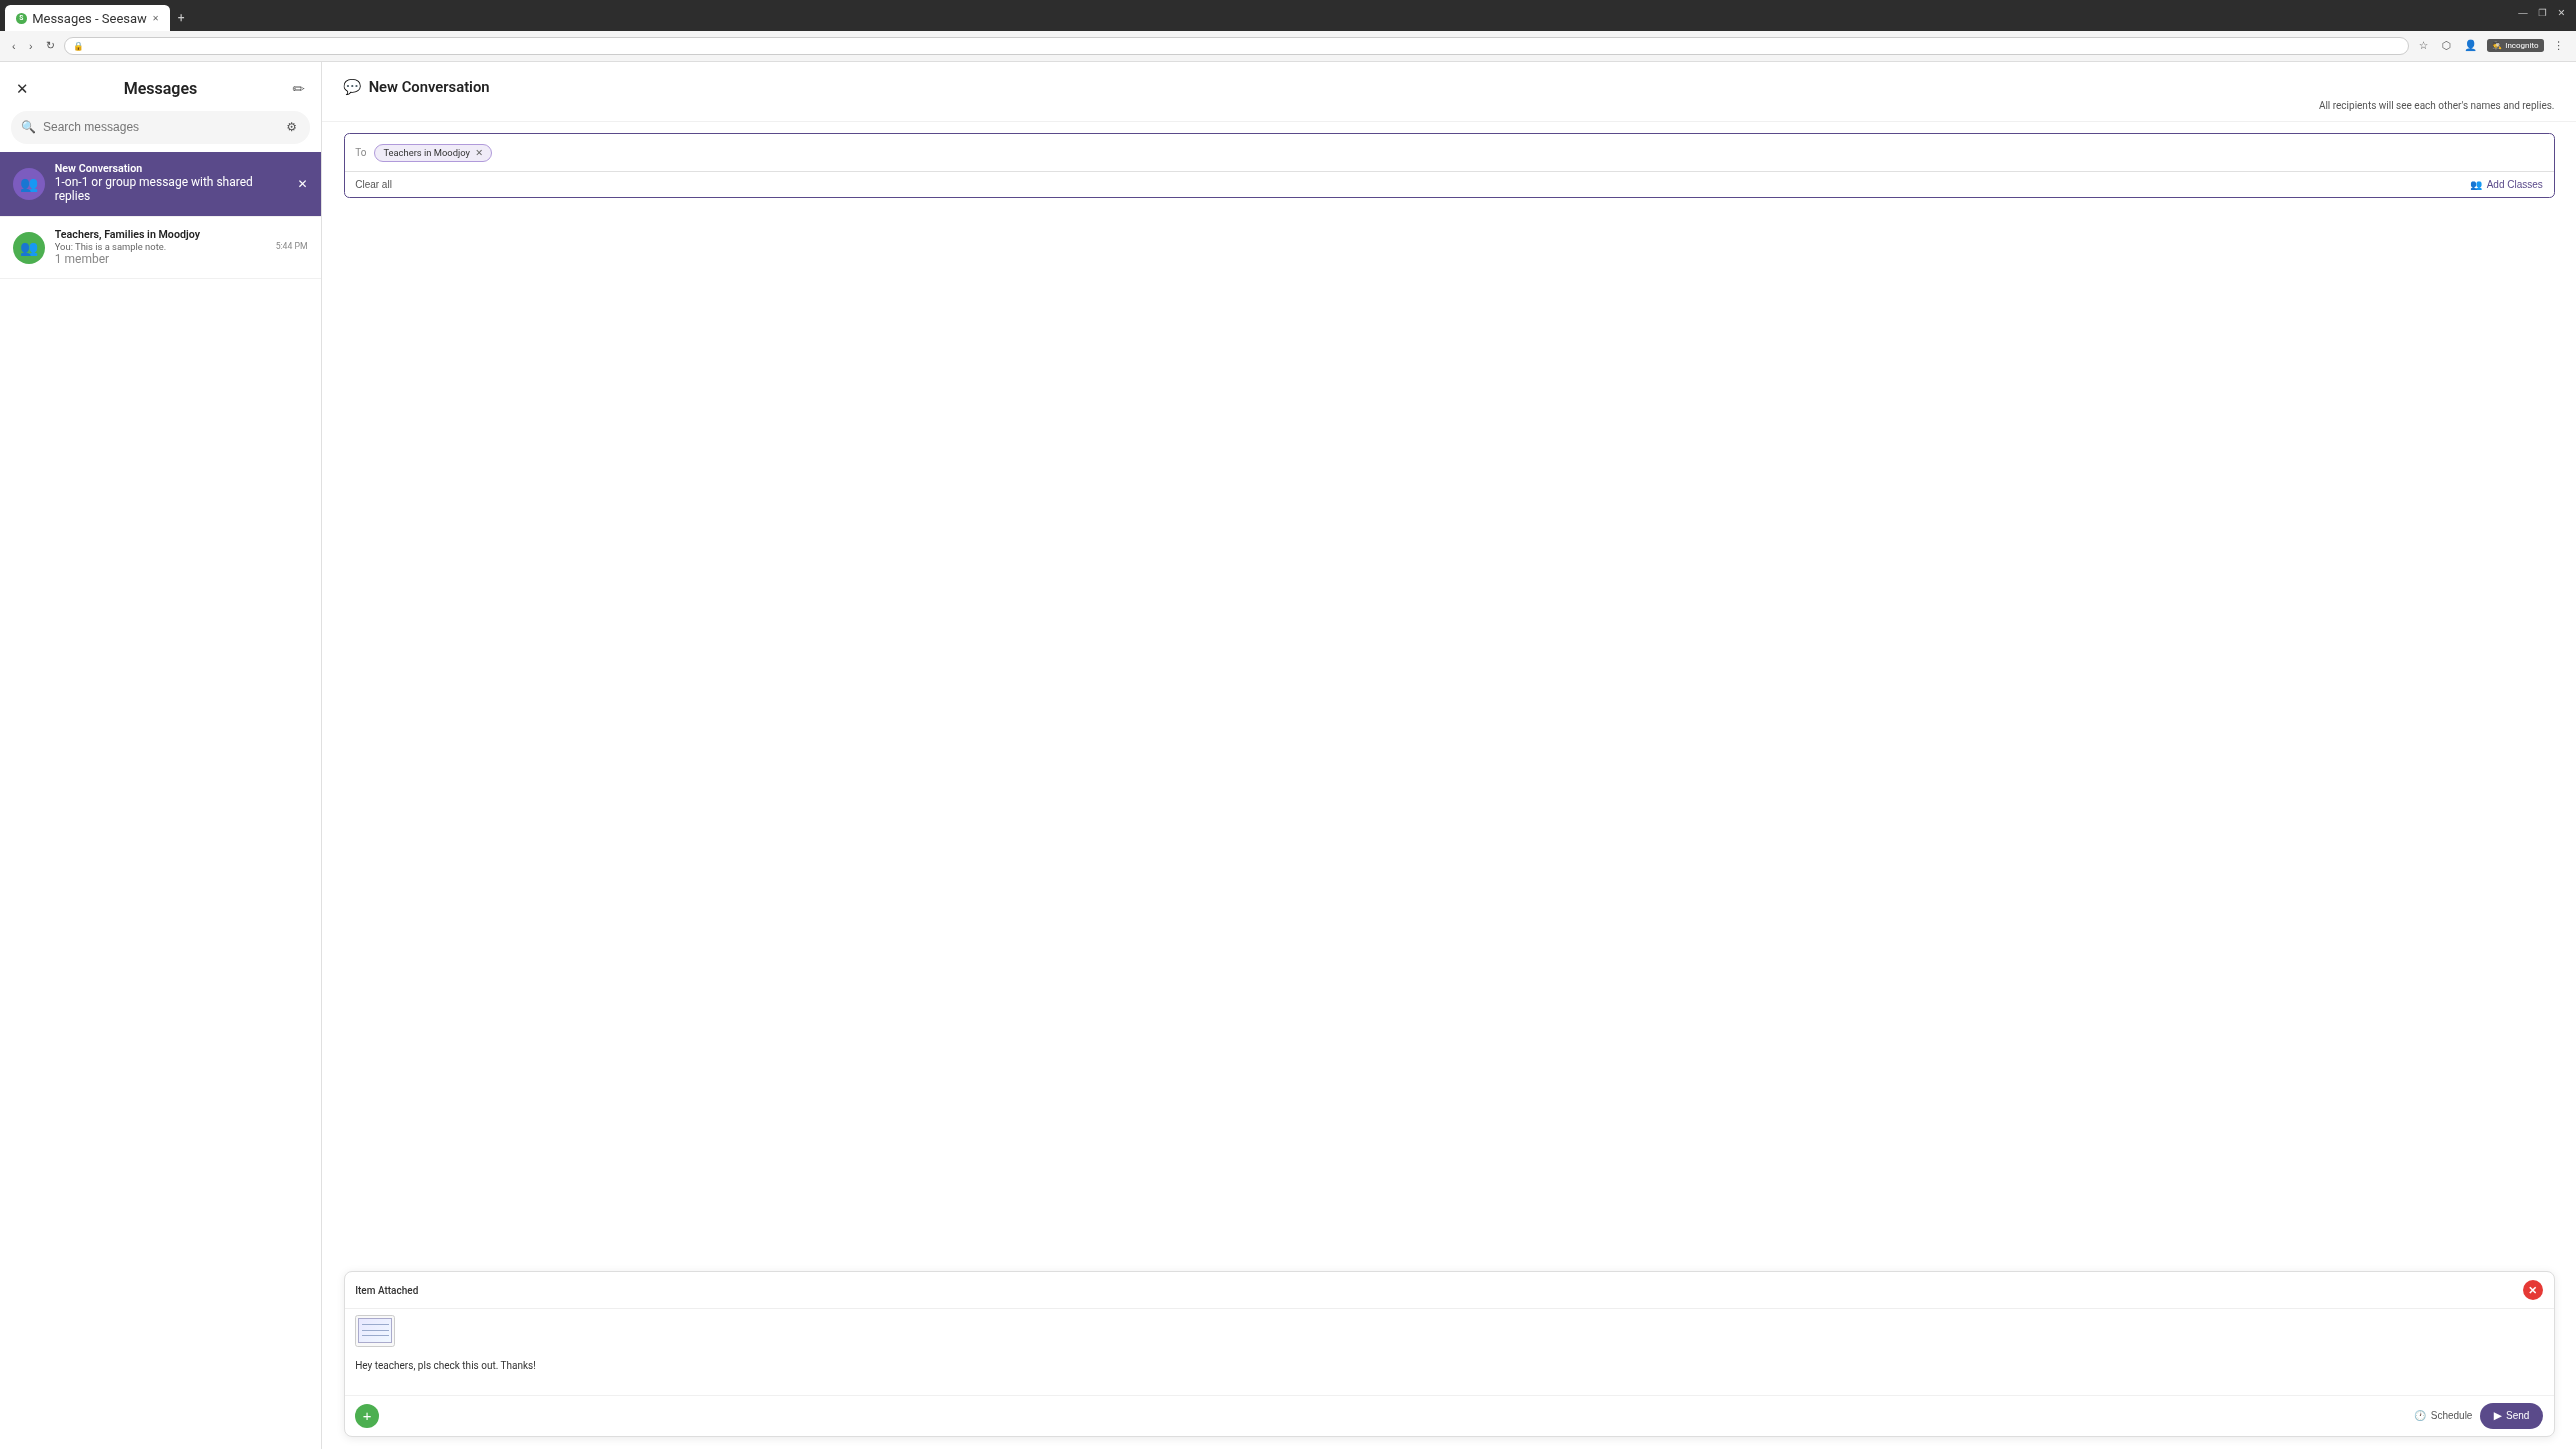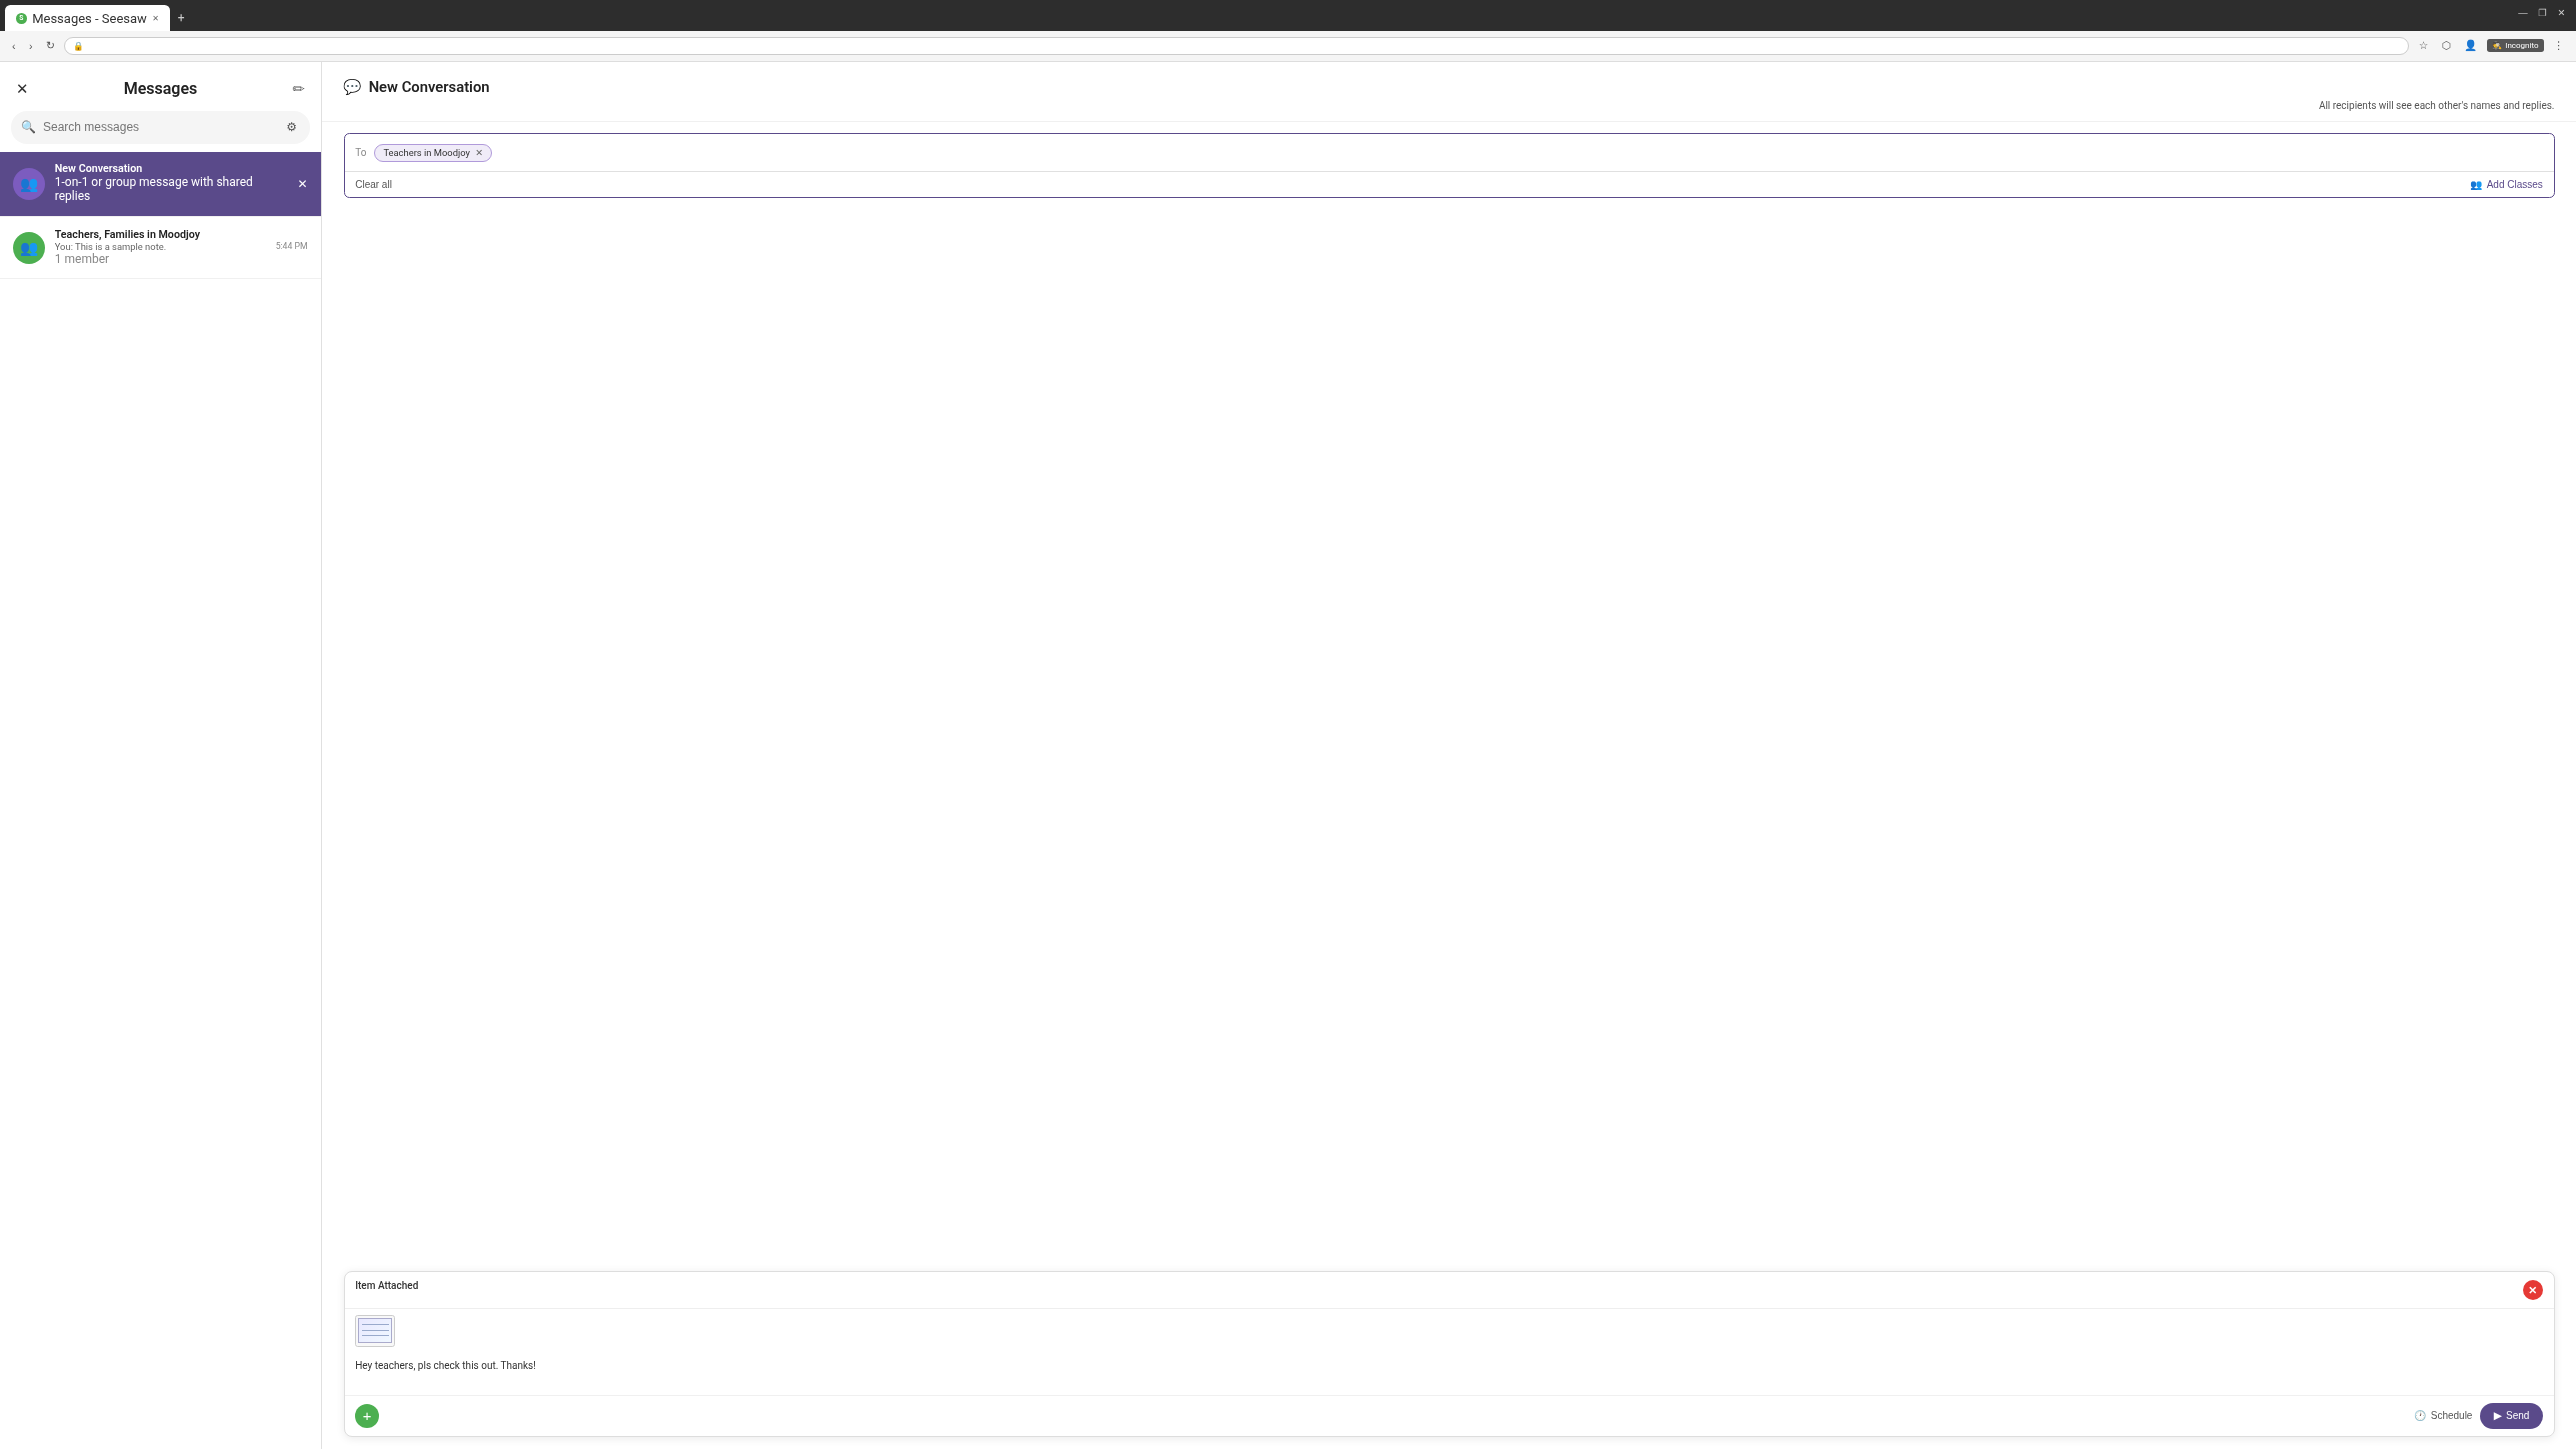--- a/index.html
+++ b/index.html
@@ -63,21 +63,21 @@
     .to-label { font-size: 10px; color: #888; flex-shrink: 0; }
     .recipient-chip { display: flex; align-items: center; background: #f0ecf8; border: 0.7px solid #b09ada; border-radius: 13.4px; padding: 2.7px 6.7px 2.7px 8px; gap: 4px; font-size: 9.4px; color: #333; }
     .chip-remove { background: none; border: none; cursor: pointer; font-size: 9.4px; color: #666; padding: 0 1.3px; }
     .recipients-actions { display: flex; align-items: center; justify-content: space-between; padding: 6.7px 10.7px; }
     .clear-all-btn { background: none; border: none; cursor: pointer; font-size: 10px; color: #555; }
     .add-classes-btn { display: flex; align-items: center; gap: 4px; background: none; border: none; cursor: pointer; font-size: 10px; color: #5a4a8a; font-weight: 500; }
 
     
     .compose-area { position: absolute; bottom: 0; left: 0; right: 0; padding: 10.7px 21.5px 16px; }
     .compose-box { border: 0.7px solid #ddd; border-radius: 8px; overflow: hidden; background: #fff; box-shadow: 0 1.3px 8px rgba(0,0,0,0.08); }
-    .item-attached-header { display: flex; justify-content: space-between; padding: 8px 10.7px; border-bottom: 0.7px solid #eee; }
+    .item-attached-header { display: flex; align-items: center; justify-content: space-between; padding: 8px 10.7px; border-bottom: 0.7px solid #eee; }
     .item-attached-label { font-size: 10px; font-weight: 500; color: #333; }
     .item-remove-btn { background: #e53935; border: none; cursor: pointer; width: 20px; height: 20px; border-radius: 50%; display: flex; align-items: center; justify-content: center; color: #fff; font-size: 10.7px; font-weight: bold; }
     .item-preview { padding: 5.4px 10.7px; }
     .item-thumbnail { width: 40px; height: 32px; border: 0.7px solid #ccc; border-radius: 2.7px; background: #f8f8f8; display: flex; align-items: center; justify-content: center; }
     .item-thumbnail-inner { width: 34px; height: 25.5px; background: linear-gradient(135deg, #e8e8ff 0%, #f0f8ff 100%); border: 0.7px solid #aac; position: relative; overflow: hidden; }
     .thumb-line { position: absolute; background: #9ac; height: 0.7px; left: 2.7px; right: 2.7px; }
     .message-input { padding: 8px 10.7px; min-height: 40px; font-size: 10px; color: #333; border: none; outline: none; width: 100%; resize: none; font-family: inherit; }
     .compose-footer { display: flex; align-items: center; justify-content: space-between; padding: 6.7px 10.7px; border-top: 0.7px solid #f0f0f0; }
     .attach-btn { background: #4CAF50; border: none; cursor: pointer; width: 24px; height: 24px; border-radius: 50%; display: flex; align-items: center; justify-content: center; color: #fff; font-size: 14.8px; font-weight: 300; }
     .footer-right { display: flex; align-items: center; gap: 8px; }

